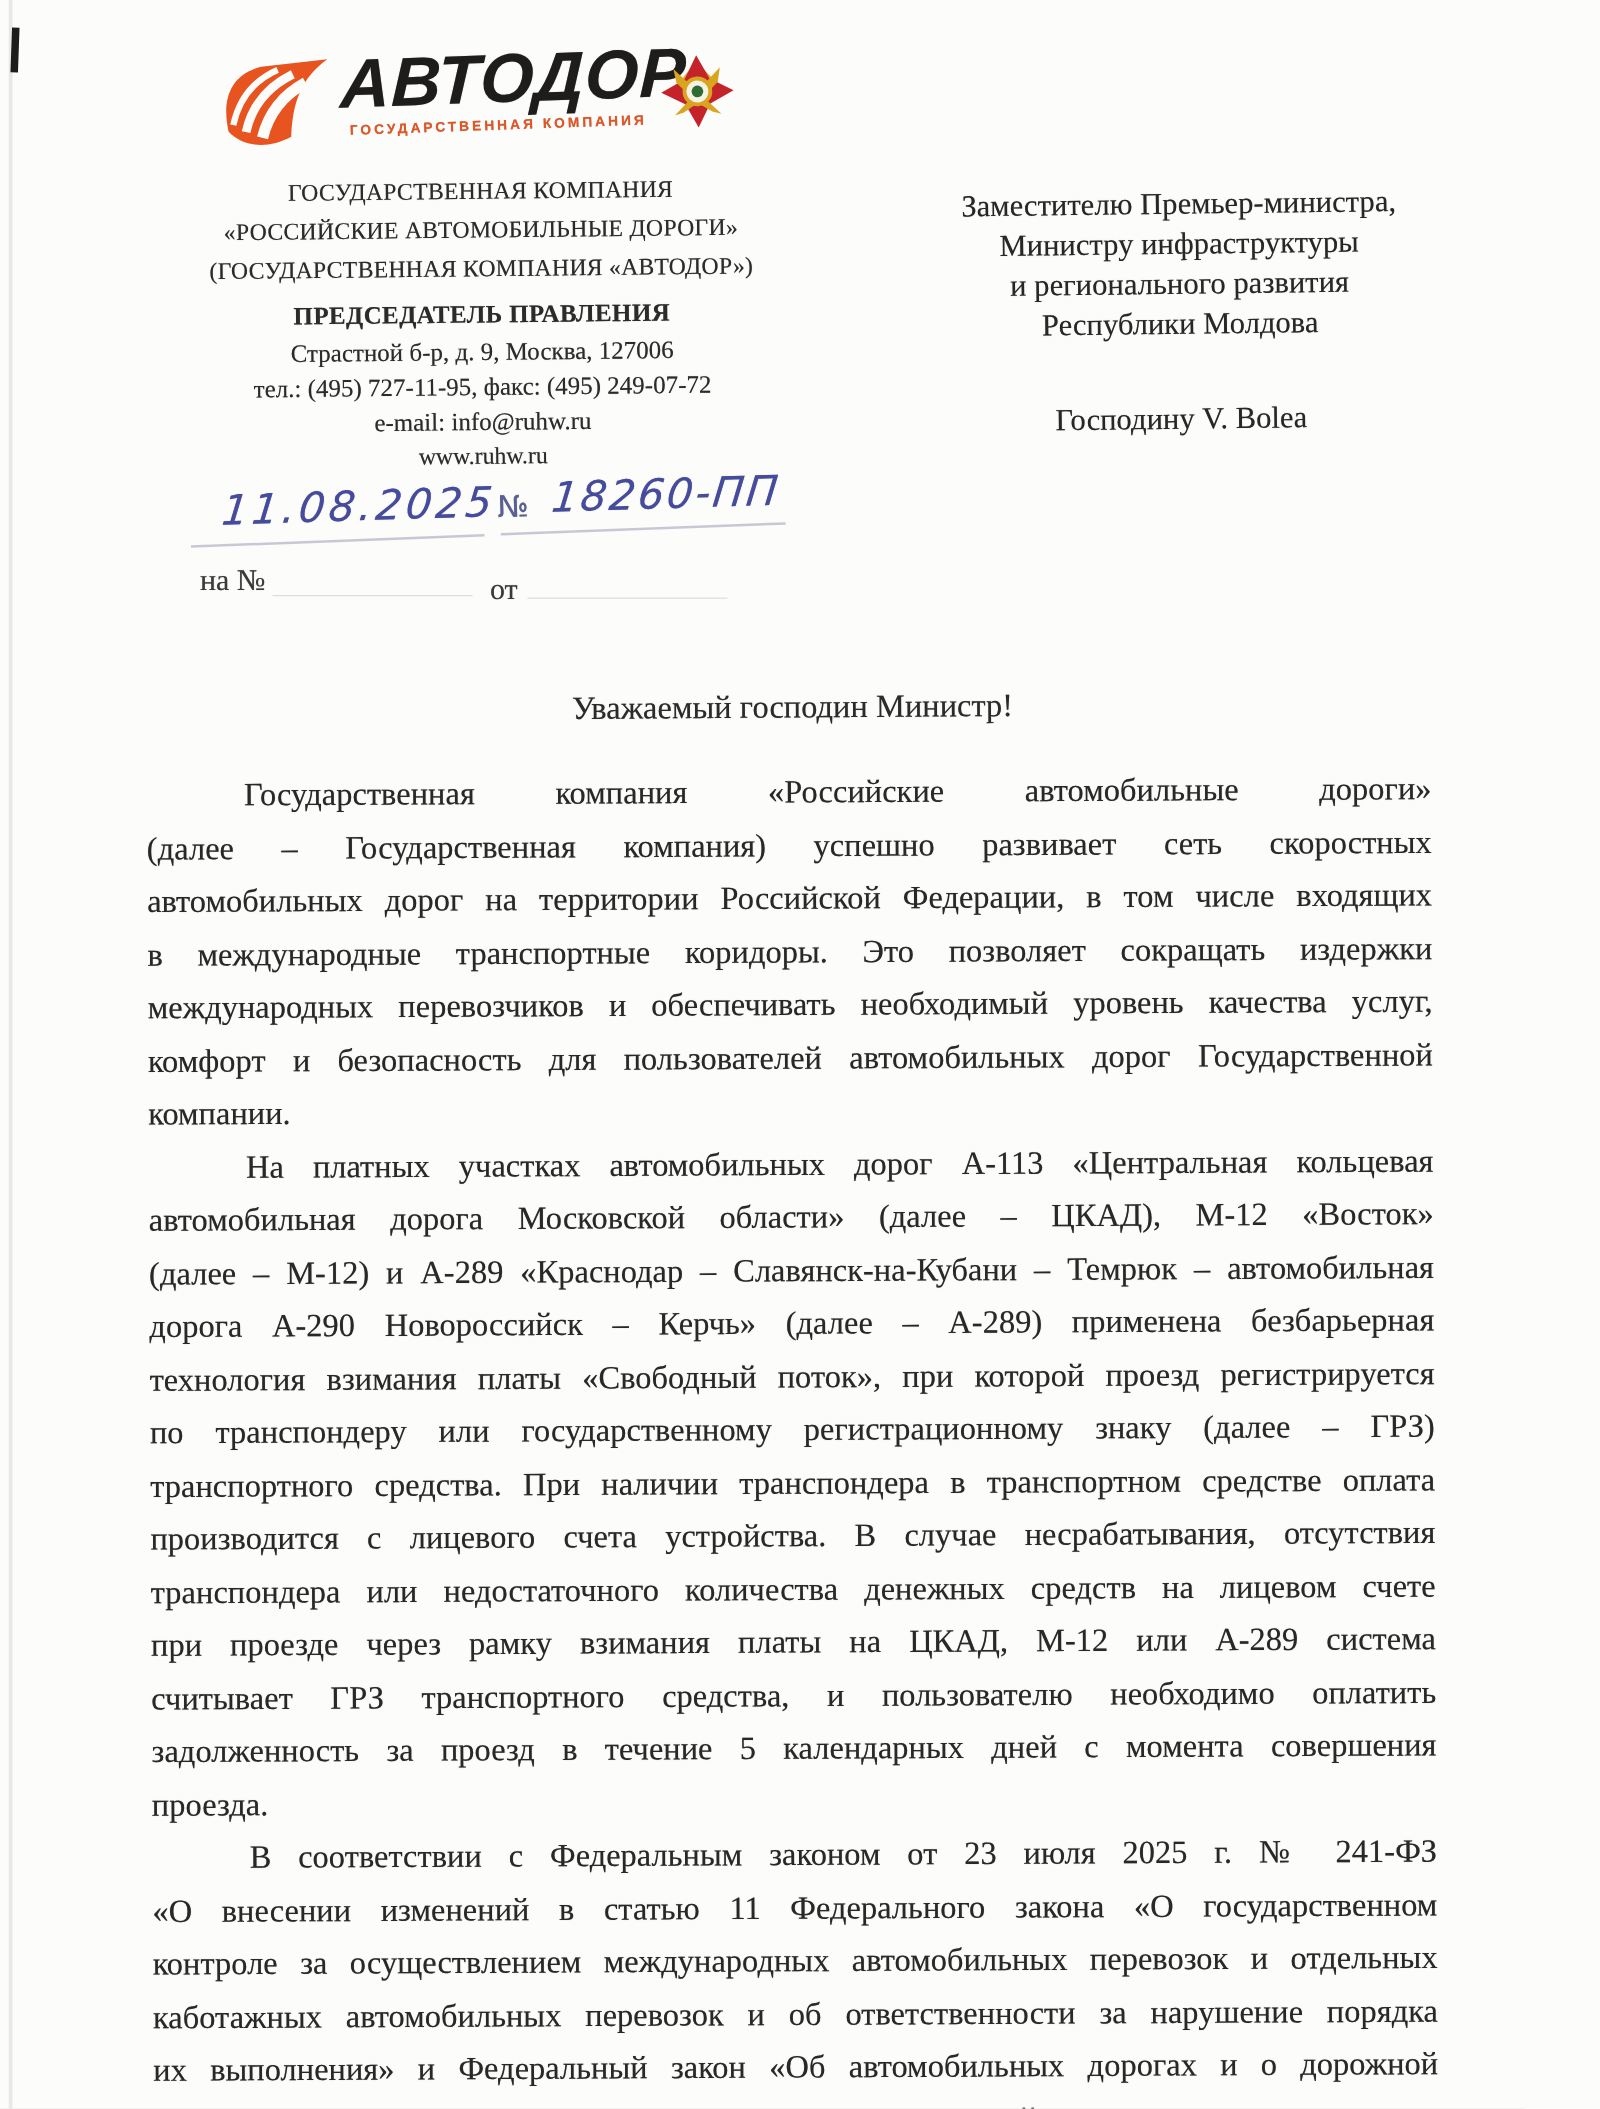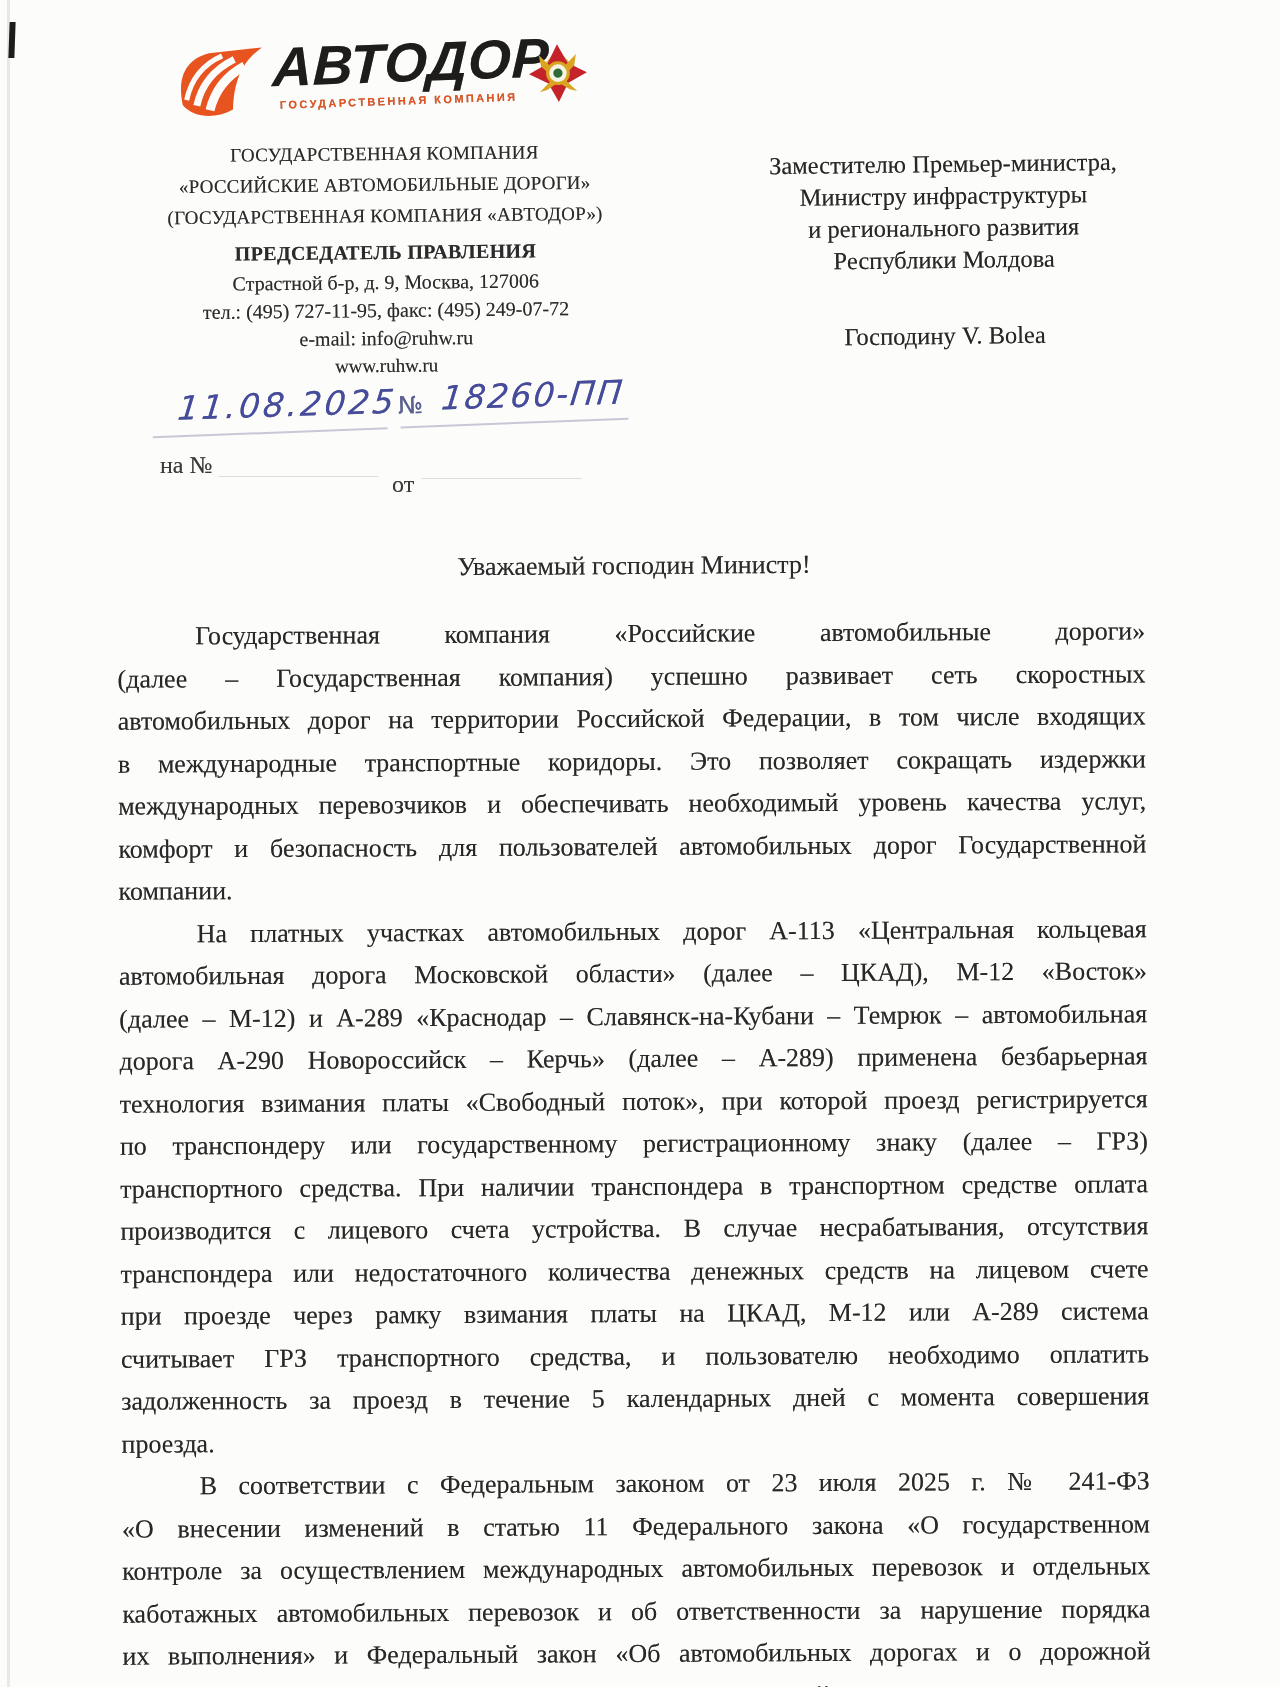--- a/index.html
+++ b/index.html
@@ -51,21 +51,21 @@
     color:#454b9e;transform:rotate(-1.8deg);
   }
   .hw-date{position:absolute;left:28px;top:4px;font-size:33px;letter-spacing:3px;transform:skewX(-8deg);}
   .hw-no-sign{position:absolute;left:248px;top:14px;font-size:24px;color:#5a5f94;font-style:normal;}
   .hw-number{position:absolute;left:292px;top:2px;font-size:33px;letter-spacing:2px;transform:skewX(-8deg);}
   .hw-line-1{position:absolute;left:2px;top:50px;width:235px;border-bottom:2px solid #c7c8d6;transform:rotate(-.4deg);}
   .hw-line-2{position:absolute;left:250px;top:48px;width:228px;border-bottom:2px solid #c7c8d6;transform:rotate(-.4deg);}
 
   .ref-row{position:absolute;left:160px;top:452px;width:480px;height:30px;font-size:24px;color:#3a3a3a;}
   .ref-na{position:absolute;left:0;top:0;}
-  .ref-ot{position:absolute;left:232px;top:19px;}
+  .ref-ot{position:absolute;left:232px;top:7px;}
   .ref-ul-1{position:absolute;left:58px;top:24px;width:160px;border-bottom:1px solid #dddddb;}
   .ref-ul-2{position:absolute;left:262px;top:26px;width:160px;border-bottom:1px solid #dddddb;}
 
   
   .recipient{
     position:absolute;left:728px;top:148px;width:432px;
     text-align:center;font-size:24.5px;line-height:32px;
     transform:rotate(-.7deg);color:#272727;
   }
   .addressee{margin-top:44px;font-size:24.5px;}

